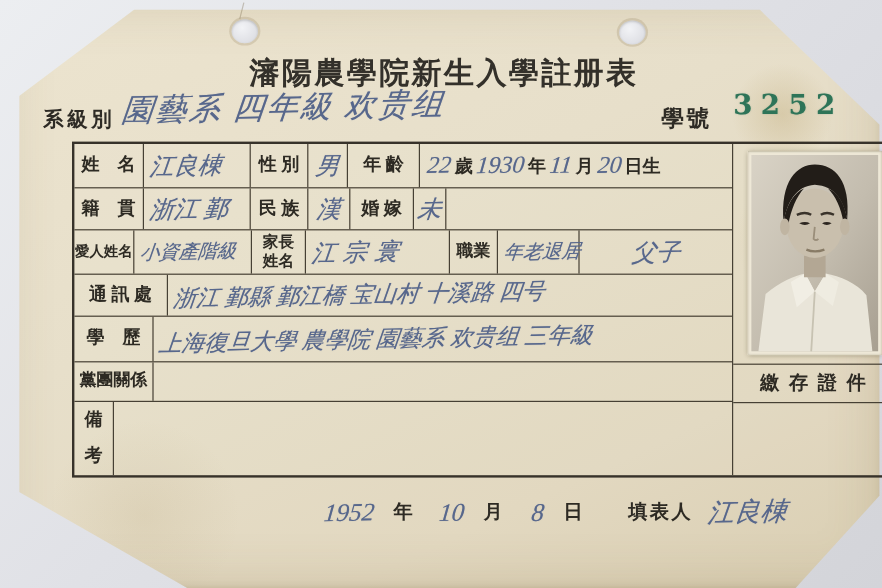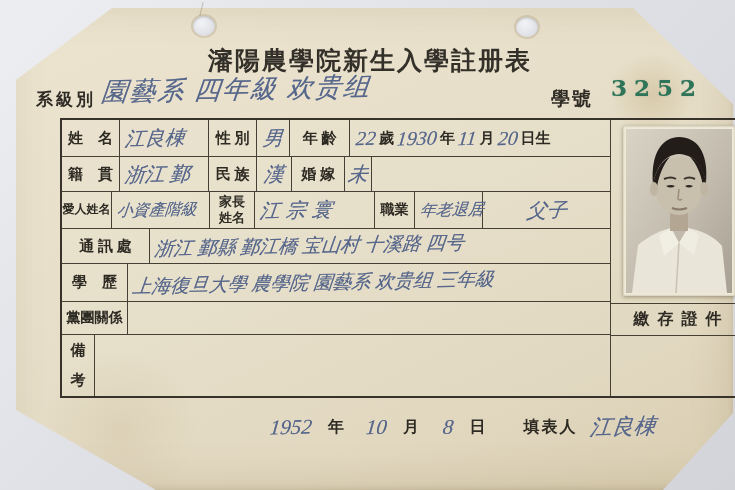--- a/index.html
+++ b/index.html
@@ -162,21 +162,21 @@
           </div>
         <div class="cell valc" style="width:68px;">
             <span class="hw hw-s">年老退居</span>
           </div>
         <div class="cell nob lblc" style="flex:1;">
             <span class="hw hw-m">父子</span>
           </div>
       </div>
 
       <div class="row" style="height:35px;">
-        <div class="cell lblc" style="width:88px;">
+        <div class="cell lblc" style="width:78px;">
             <span class="lbl">通 訊 處</span>
           </div>
         <div class="cell nob valc" style="flex:1;">
             <span class="hw" style="font-size:19px;">浙江  鄞縣  鄞江橋  宝山村  十溪路 四号</span>
           </div>
       </div>
 
       <div class="row" style="height:38px;">
         <div class="cell lblc" style="width:66px;">
             <span class="lbl">學　歷</span>

